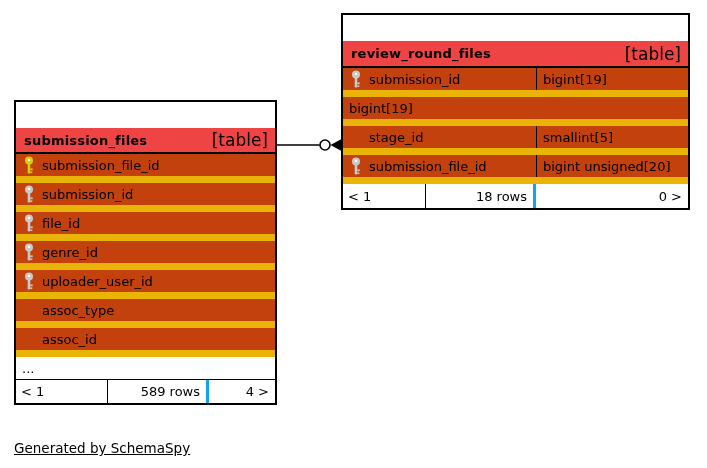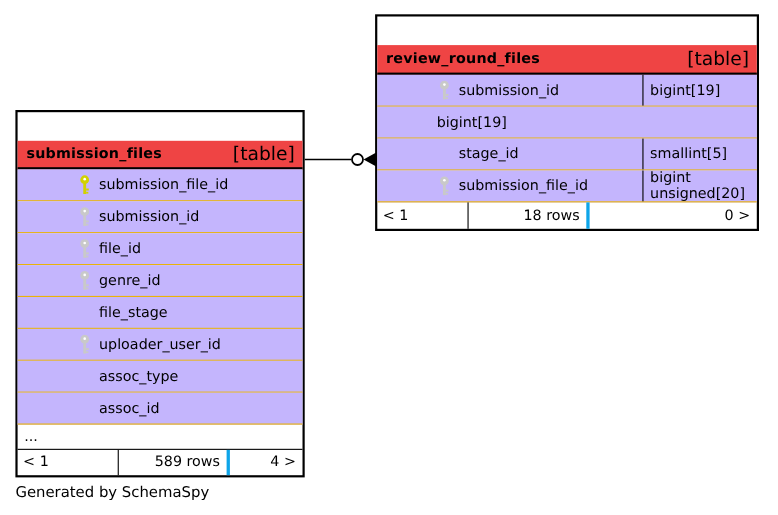--- a/index.html
+++ b/index.html
@@ -26,24 +26,23 @@
     padding: 0 7px 0 8px;
     font-size: 13px;
     margin-top: 26px;
   }
   .tname { font-weight: bold; letter-spacing: 0.2px; }
   .ttag  { font-size: 17px; }
 
   .trow {
     display: flex;
     align-items: stretch;
-    border-bottom: 1px solid #eab308;
+    border-bottom: 7px solid #eab308;
     font-size: 13px;
-    background: #c4b5fd;
-    padding-left: 48px;
+    background: #c2410c;
   }
   .namecell {
     display: flex;
     align-items: center;
     padding-left: 8px;
   }
   .keyslot {
     width: 10px;
     margin-right: 8px;
     display: flex;
@@ -98,20 +97,21 @@
     left: 0; top: 0;
     width: 707px; height: 468px;
     pointer-events: none;
   }
 
   #caption {
     position: absolute;
     left: 14px;
     top: 440px;
     font-size: 13.5px;
+    text-decoration: underline;
   }
 </style>
 </head>
 <body>
 
 <div class="dbtable" id="tbl-left">
   <div class="thead">
     <span class="tname">submission_files</span>
     <span class="ttag">[table]</span>
   </div>
@@ -163,26 +163,20 @@
       <span class="keyslot key-foreign">
         <svg width="10" height="18" viewBox="0 0 10 18">
             <circle class="keyfill" cx="5" cy="4.4" r="4"></circle>
             <circle cx="5" cy="3.9" r="1.2" fill="#ffffff"></circle>
             <rect class="keyfill" x="3.7" y="8" width="2.6" height="9.4"></rect>
             <rect class="keyfill" x="6.3" y="12.4" width="2.4" height="1.8"></rect>
             <rect class="keyfill" x="6.3" y="15.4" width="2" height="1.6"></rect>
           </svg>
       </span>
       <span>genre_id</span>
-    </div>
-  </div>
-  <div class="trow">
-    <div class="namecell">
-      <span class="keyslot"></span>
-      <span>file_stage</span>
     </div>
   </div>
   <div class="trow">
     <div class="namecell">
       <span class="keyslot key-foreign">
         <svg width="10" height="18" viewBox="0 0 10 18">
             <circle class="keyfill" cx="5" cy="4.4" r="4"></circle>
             <circle cx="5" cy="3.9" r="1.2" fill="#ffffff"></circle>
             <rect class="keyfill" x="3.7" y="8" width="2.6" height="9.4"></rect>
             <rect class="keyfill" x="6.3" y="12.4" width="2.4" height="1.8"></rect>

